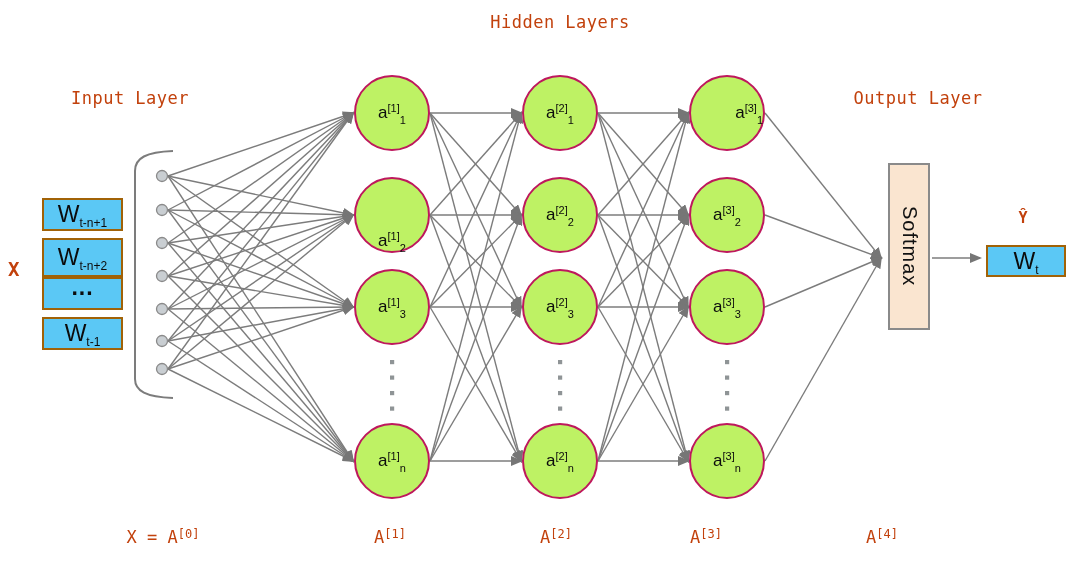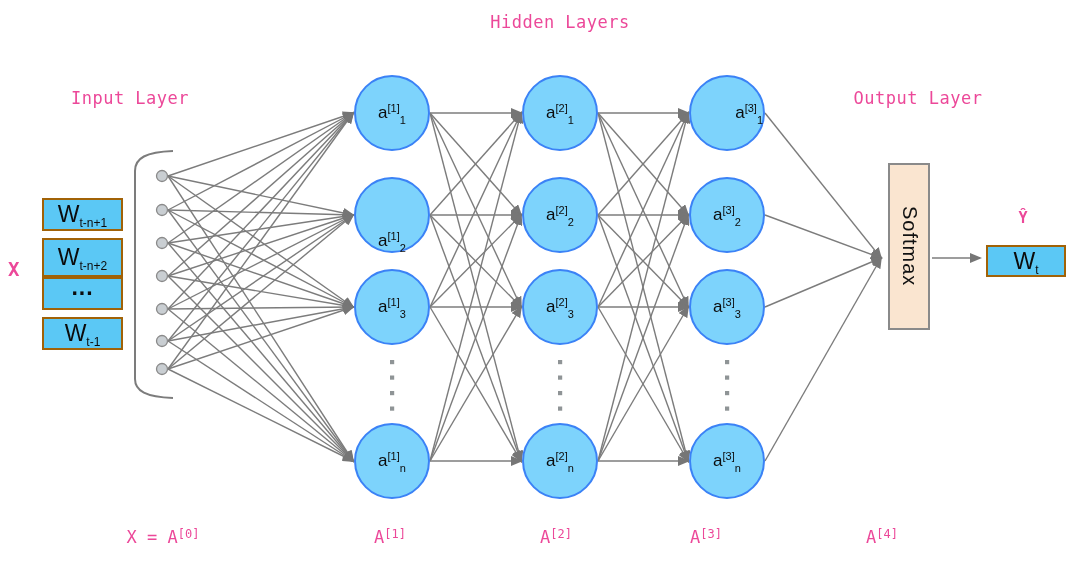--- a/index.html
+++ b/index.html
@@ -2,28 +2,28 @@
 <html><head>
 <meta charset="utf-8">
 <style>
   html,body { margin:0; padding:0; background:#ffffff; }
   #stage {
     position:relative; width:1080px; height:576px; background:#ffffff;
     font-family:"Liberation Sans", sans-serif; overflow:hidden;
   }
   #wires { position:absolute; left:0; top:0; }
 
-  .mono { font-family:"DejaVu Sans Mono", monospace; color:#ec4899; }
+  .mono { font-family:"DejaVu Sans Mono", monospace; color:#c2410c; }
 
   .title-label { position:absolute; font-size:17px; letter-spacing:0.5px; transform:translateX(-50%); white-space:nowrap; }
 
   
   .node {
     position:absolute; width:76px; height:76px; border-radius:50%;
-    background:#7dd3fc; border:2px solid #3b82f6; box-sizing:border-box;
+    background:#bef264; border:2px solid #be185d; box-sizing:border-box;
     display:flex; align-items:center; justify-content:center;
   }
   .nlabel { font-size:17px; color:#0c0c0c; white-space:nowrap; }
   .nlabel .sup { font-size:11px; position:relative; top:-6px; }
   .nlabel .sub { font-size:11px; position:relative; top:6px; }
 
   
   .wbox {
     position:absolute; background:#5bc8f5; border:2px solid #a16207; box-sizing:border-box;
     display:flex; align-items:center; justify-content:center;

